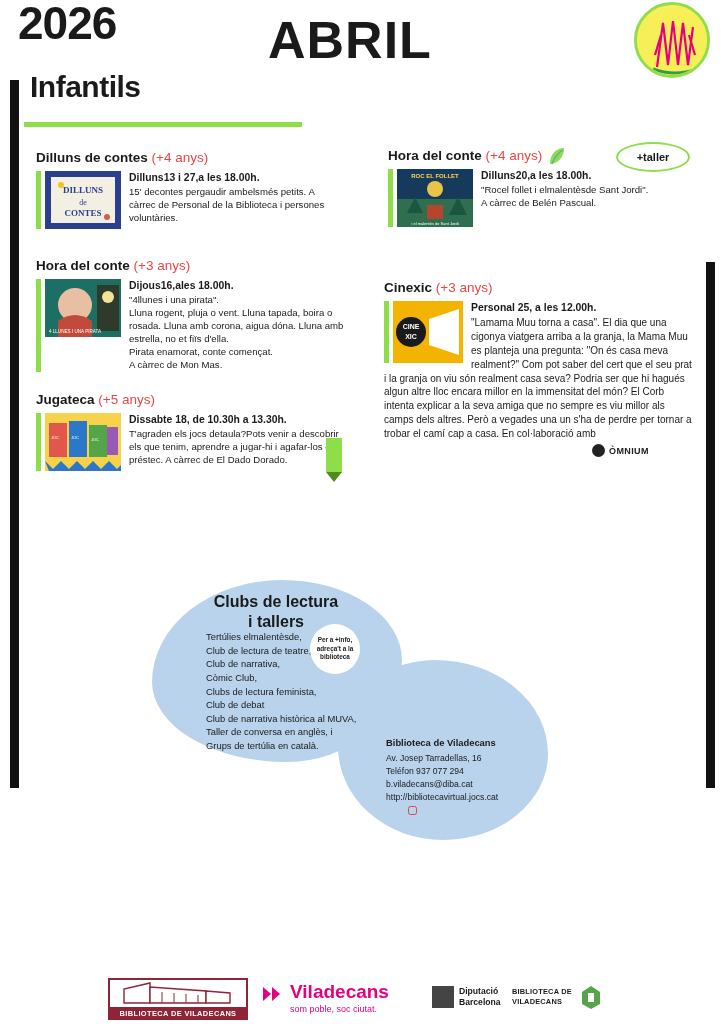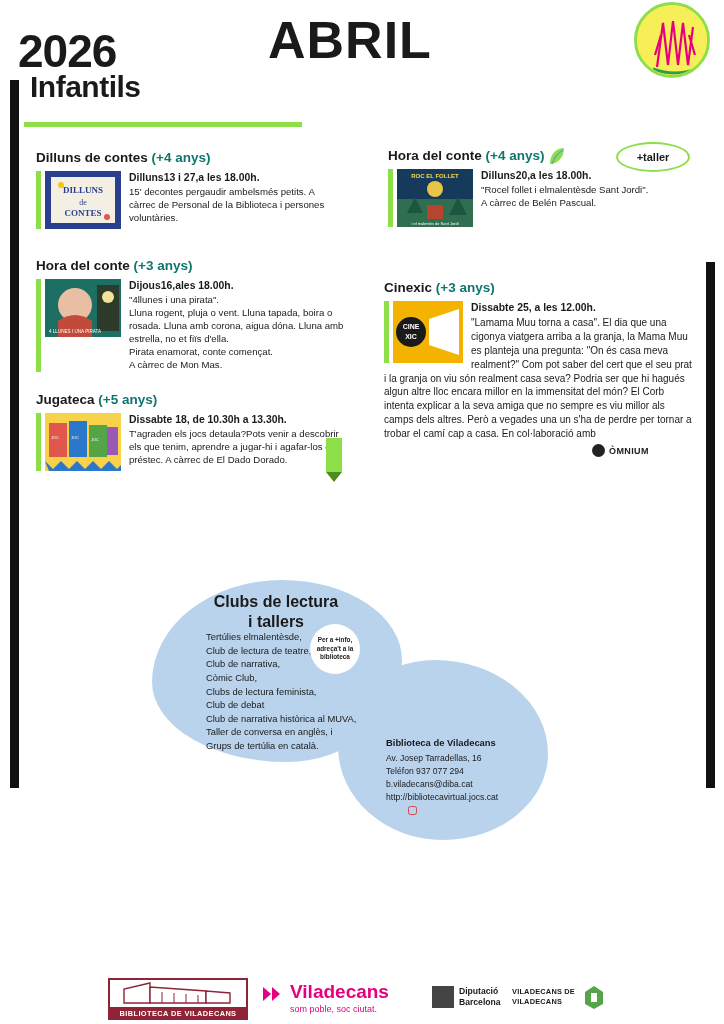--- a/index.html
+++ b/index.html
@@ -16,21 +16,21 @@
 
   
   .header {
     position: absolute;
     top: 0; left: 0;
     width: 724px;
     height: 80px;
   }
   .year {
     position: absolute;
-    left: 18px; top: 28px;
+    left: 18px; top: 0;
     font-size: 46px;
     font-weight: bold;
     letter-spacing: -1px;
     line-height: 1;
   }
   .month {
     position: absolute;
     left: 268px; top: 14px;
     font-size: 52px;
     font-weight: bold;
@@ -79,22 +79,22 @@
 
   
   .event { position: absolute; }
   .event .ev-title {
     font-size: 13.5px;
     font-weight: bold;
     margin: 0 0 6px 0;
     white-space: nowrap;
   }
   .event .ev-title .age {
-    color: #0f766e;
-    font-weight: bold;
+    color: #ef4444;
+    font-weight: normal;
   }
   .ev-body {
     display: flex;
     gap: 8px;
   }
   .thumb-wrap {
     display: flex;
     flex: 0 0 auto;
   }
   .bar {
@@ -488,21 +488,21 @@
         <svg width="70" height="62" viewBox="0 0 70 62">
           <rect width="70" height="62" fill="#f5b301"></rect>
           <circle cx="18" cy="31" r="15" fill="#1a1a1a"></circle>
           <text x="18" y="28" font-size="7" text-anchor="middle" fill="#ffffff" font-family="Liberation Sans, sans-serif" font-weight="bold">CINE</text>
           <text x="18" y="38" font-size="7" text-anchor="middle" fill="#ffffff" font-family="Liberation Sans, sans-serif" font-weight="bold">XIC</text>
           <path d="M36 18 L66 8 L66 54 L36 44 z" fill="#ffffff"></path>
         </svg>
       </div>
     </div>
     <div class="ev-text">
-      <span class="when">Dissabte 25, a les 12.00h.</span>
+      <span class="when">Personal 25, a les 12.00h.</span>
       <p class="cine-para">"Lamama Muu torna a casa". El dia que una cigonya viatgera arriba a la granja, la Mama Muu es planteja una pregunta: "On és casa meva realment?" Com pot saber del cert que el seu prat i la granja on viu són realment casa seva? Podria ser que hi hagués algun altre lloc encara millor en la immensitat del món? El Corb intenta explicar a la seva amiga que no sempre es viu millor als camps dels altres. Però a vegades una un s'ha de perdre per tornar a trobar el camí cap a casa. En col·laboració amb</p>
     </div>
   </div>
 </div>
 
 <div class="omnium">
   <span class="dot"></span>
   <span>ÒMNIUM</span>
 </div>
 
@@ -566,21 +566,21 @@
   <div class="diba-logo">
     <div class="diba-mark"></div>
     <div class="diba-txt">
       <div>Diputació</div>
       <div>Barcelona</div>
     </div>
   </div>
 
   <div class="ajunt-logo">
     <div class="ajunt-txt">
-      <div>VILADECANS DE</div>
+      <div>BIBLIOTECA DE</div>
       <div>VILADECANS</div>
     </div>
     <svg width="26" height="26" viewBox="0 0 26 26">
       <path d="M13 2 L22 8 L22 20 L13 25 L4 20 L4 8 z" fill="#53a548"></path>
       <path d="M10 9 h6 v9 h-6 z" fill="#ffffff"></path>
     </svg>
   </div>
 </div>
 
 </body></html>

